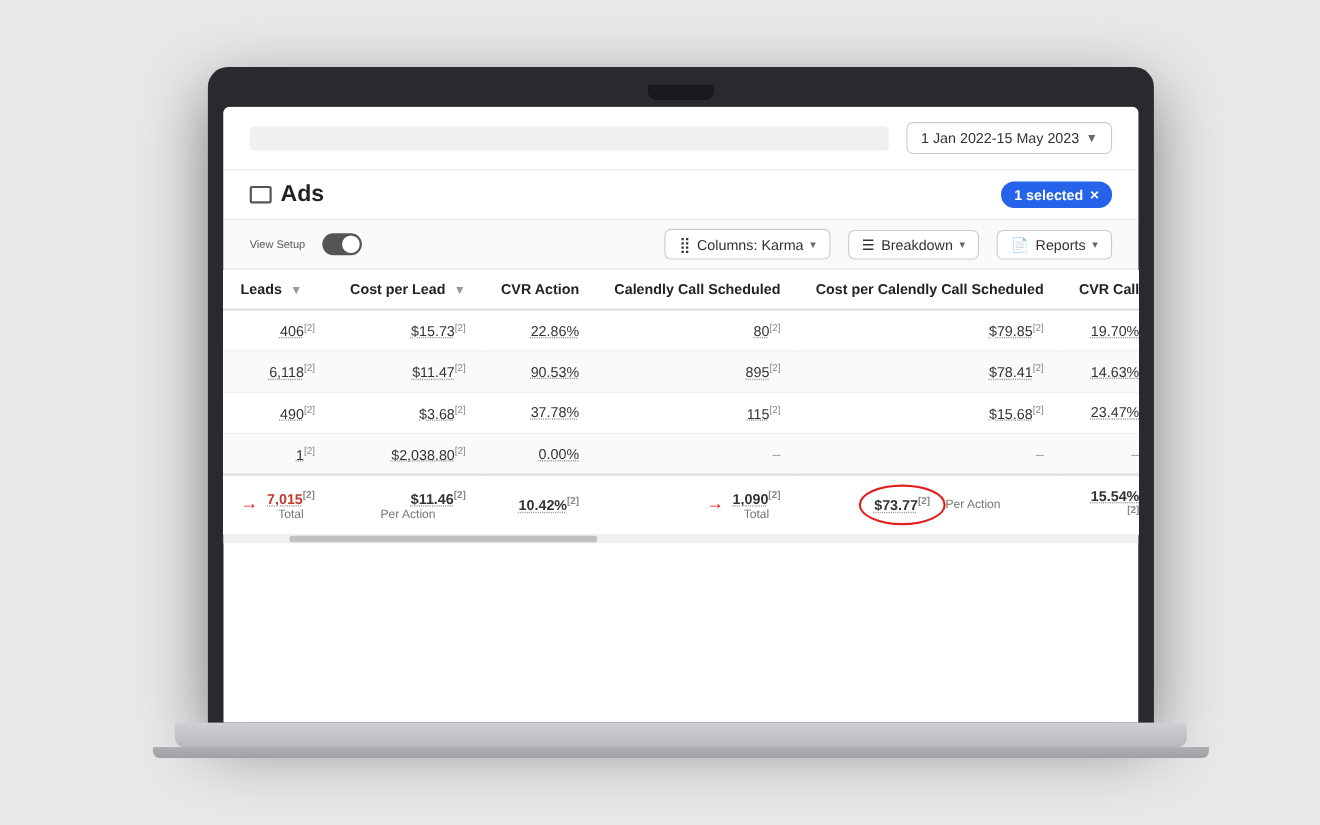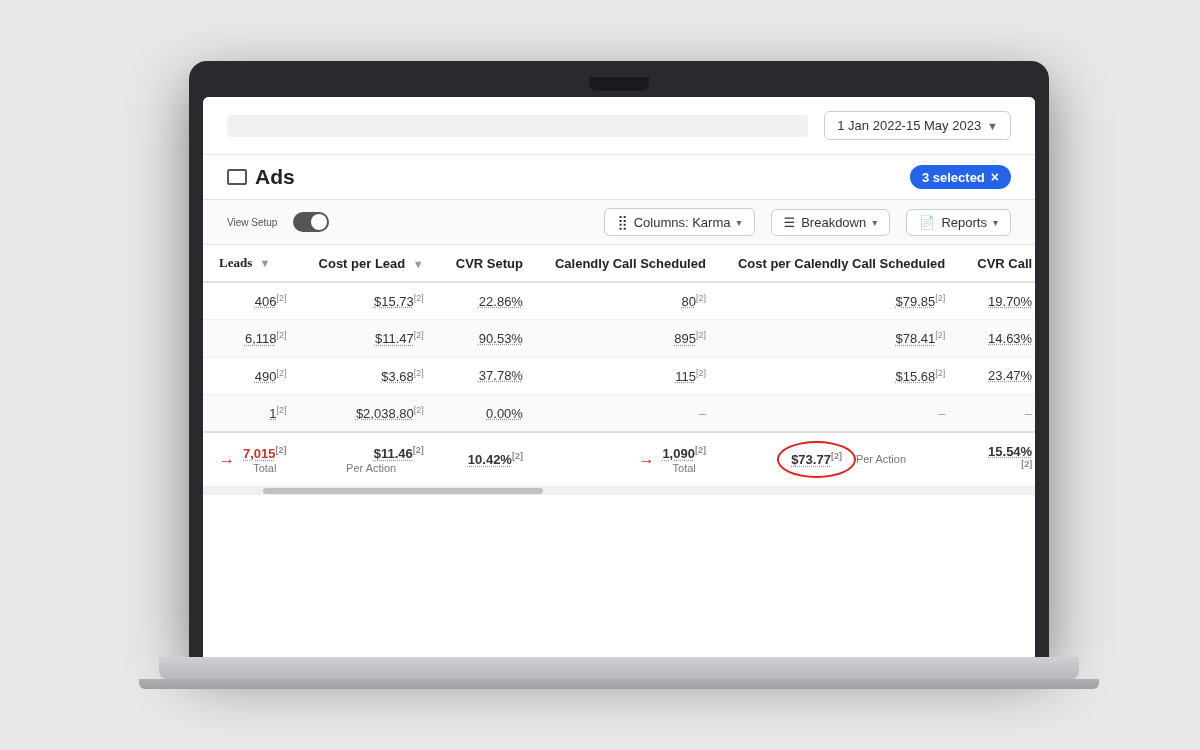--- a/index.html
+++ b/index.html
@@ -194,21 +194,21 @@
       border-bottom: 2px solid #e0e0e0;
     }
     thead th {
       padding: 10px 16px;
       text-align: right;
       font-weight: 600;
       color: #222;
       font-size: 13px;
       white-space: nowrap;
     }
-    thead th:first-child { text-align: left; font-family: Liberation Serif, serif; }
+    thead th:first-child { text-align: left; }
     thead th .sort-icon {
       display: inline-block;
       margin-left: 4px;
       color: #999;
       font-size: 11px;
     }
 
     tbody tr {
       border-bottom: 1px solid #f0f0f0;
     }
@@ -317,21 +317,21 @@
             <span class="chevron">▼</span>
           </button>
         </div>
 
         <div class="toolbar">
           <div class="ads-title">
             <span class="ads-icon"></span>
             <span>Ads</span>
           </div>
           <div class="selected-badge">
-            <span>3 selected</span>
+            <span>1 selected</span>
             <span class="close">×</span>
           </div>
         </div>
 
         <div class="view-controls">
           <span class="view-setup-label">View Setup</span>
           <div class="toggle-switch"></div>
           <div class="spacer"></div>
           <button class="ctrl-btn">
             <span class="columns-icon">⣿</span>
@@ -356,21 +356,21 @@
               <tr>
                 <th>
                   <span>Leads</span>
                   <span class="sort-icon">▼</span>
                 </th>
                 <th>
                   <span>Cost per Lead</span>
                   <span class="sort-icon">▼</span>
                 </th>
                 <th>
-                  <span>CVR Setup</span>
+                  <span>CVR Action</span>
                 </th>
                 <th>
                   <span>Calendly Call Scheduled</span>
                 </th>
                 <th>
                   <span>Cost per Calendly Call Scheduled</span>
                 </th>
                 <th>
                   <span>CVR Call</span>
                 </th>

